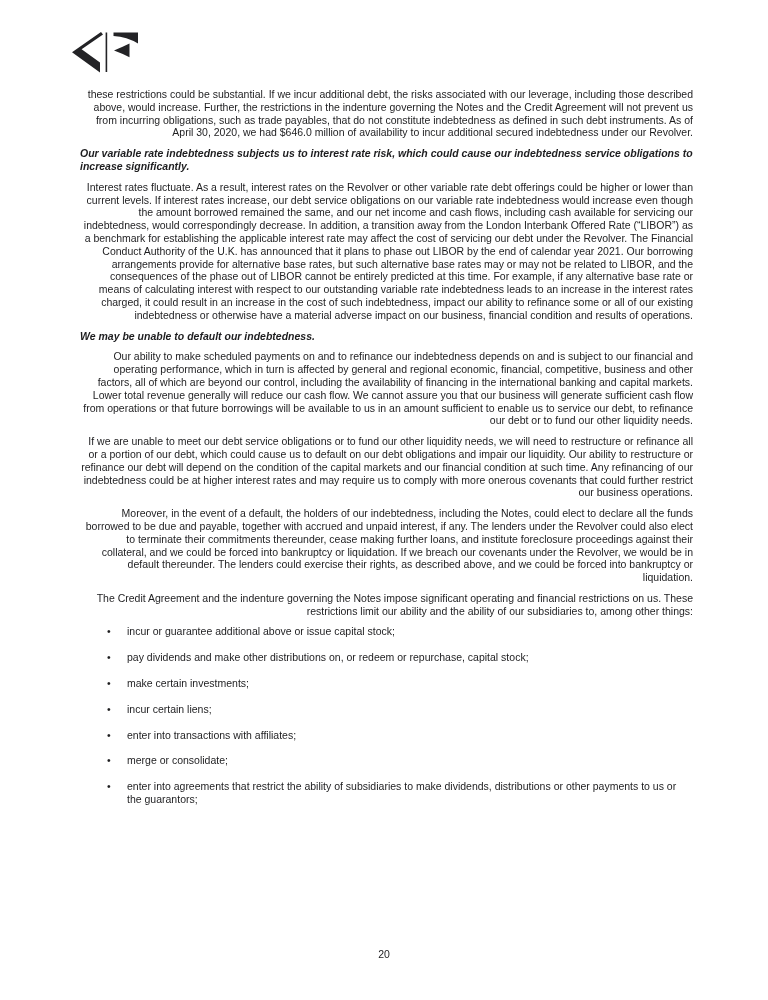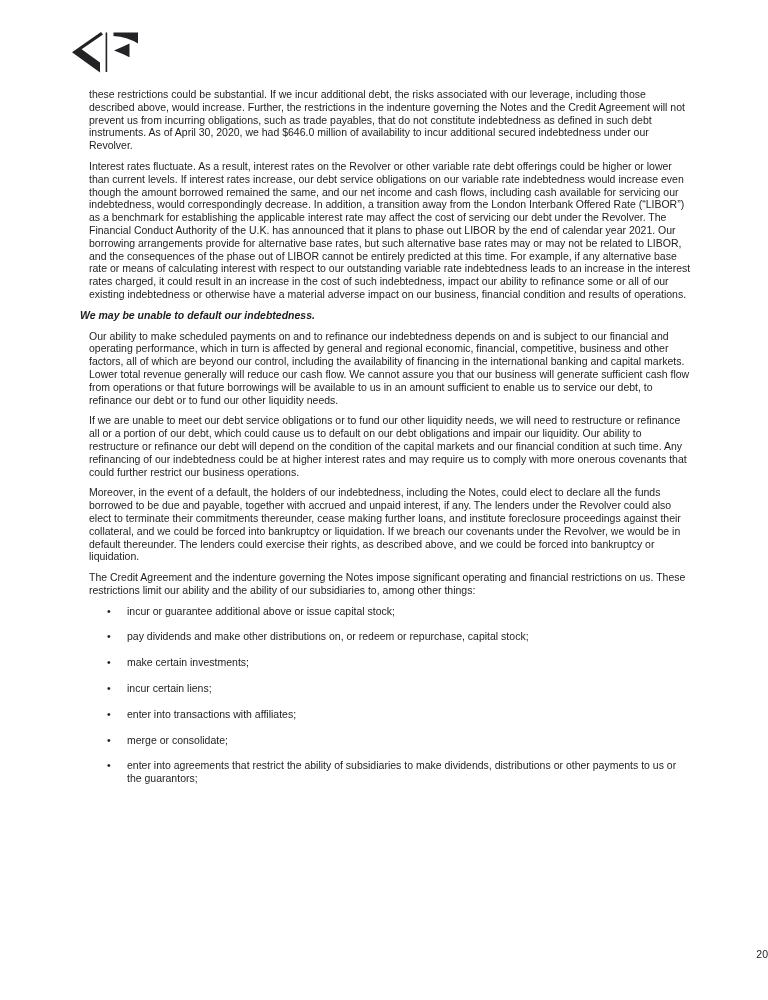--- a/index.html
+++ b/index.html
@@ -22,21 +22,21 @@
   .logo svg { display: block; width: 100%; height: 100%; }
   .doc-body {
     position: absolute;
     left: 80px;
     top: 88px;
     width: 613px;
     font-size: 10.5px;
     line-height: 12.8px;
     text-align: left;
   }
-  .para { margin: 0 0 8px 9px; }
+  .para { margin: 0 0 8px 1px; text-align: right; }
   .heading {
     margin: 0 0 8px 0;
     font-weight: bold;
     font-style: italic;
   }
   .bullets {
     list-style: none;
     margin: 5px 0 0 0;
     padding: 0;
   }
@@ -49,21 +49,21 @@
     position: absolute;
     left: 27px;
     top: 0;
     font-size: 10.5px;
   }
   .pagenum {
     position: absolute;
     left: 0;
     right: 0;
     top: 948px;
-    text-align: right;
+    text-align: center;
     font-size: 10.5px;
     color: #1d1d1f;
   }
 </style>
 </head>
 <body>
 
 <div class="page">
 
   <div class="logo">
@@ -76,20 +76,21 @@
       <path d="M41.5 0.5 H66 V11.5 Q55 4.6 41.5 3.9 Z" fill="#232326"></path>
 
       <path d="M42 18.6 Q51.5 14.2 57.5 11.4 L57.5 25.2 Q50 21.6 42 18.6 Z" fill="#232326"></path>
     </svg>
   </div>
 
   <div class="doc-body">
 
     <p class="para">these restrictions could be substantial. If we incur additional debt, the risks associated with our leverage, including those described above, would increase. Further, the restrictions in the indenture governing the Notes and the Credit Agreement will not prevent us from incurring obligations, such as trade payables, that do not constitute indebtedness as defined in such debt instruments. As of April 30, 2020, we had $646.0 million of availability to incur additional secured indebtedness under our Revolver.</p>
 
+    <p class="heading">Our variable rate indebtedness subjects us to interest rate risk, which could cause our indebtedness service obligations to increase significantly.</p>
 
     <p class="para">Interest rates fluctuate. As a result, interest rates on the Revolver or other variable rate debt offerings could be higher or lower than current levels. If interest rates increase, our debt service obligations on our variable rate indebtedness would increase even though the amount borrowed remained the same, and our net income and cash flows, including cash available for servicing our indebtedness, would correspondingly decrease. In addition, a transition away from the London Interbank Offered Rate (“LIBOR”) as a benchmark for establishing the applicable interest rate may affect the cost of servicing our debt under the Revolver. The Financial Conduct Authority of the U.K. has announced that it plans to phase out LIBOR by the end of calendar year 2021. Our borrowing arrangements provide for alternative base rates, but such alternative base rates may or may not be related to LIBOR, and the consequences of the phase out of LIBOR cannot be entirely predicted at this time. For example, if any alternative base rate or means of calculating interest with respect to our outstanding variable rate indebtedness leads to an increase in the interest rates charged, it could result in an increase in the cost of such indebtedness, impact our ability to refinance some or all of our existing indebtedness or otherwise have a material adverse impact on our business, financial condition and results of operations.</p>
 
     <p class="heading">We may be unable to default our indebtedness.</p>
 
     <p class="para">Our ability to make scheduled payments on and to refinance our indebtedness depends on and is subject to our financial and operating performance, which in turn is affected by general and regional economic, financial, competitive, business and other factors, all of which are beyond our control, including the availability of financing in the international banking and capital markets. Lower total revenue generally will reduce our cash flow. We cannot assure you that our business will generate sufficient cash flow from operations or that future borrowings will be available to us in an amount sufficient to enable us to service our debt, to refinance our debt or to fund our other liquidity needs.</p>
 
     <p class="para">If we are unable to meet our debt service obligations or to fund our other liquidity needs, we will need to restructure or refinance all or a portion of our debt, which could cause us to default on our debt obligations and impair our liquidity. Our ability to restructure or refinance our debt will depend on the condition of the capital markets and our financial condition at such time. Any refinancing of our indebtedness could be at higher interest rates and may require us to comply with more onerous covenants that could further restrict our business operations.</p>
 
     <p class="para">Moreover, in the event of a default, the holders of our indebtedness, including the Notes, could elect to declare all the funds borrowed to be due and payable, together with accrued and unpaid interest, if any. The lenders under the Revolver could also elect to terminate their commitments thereunder, cease making further loans, and institute foreclosure proceedings against their collateral, and we could be forced into bankruptcy or liquidation. If we breach our covenants under the Revolver, we would be in default thereunder. The lenders could exercise their rights, as described above, and we could be forced into bankruptcy or liquidation.</p>

